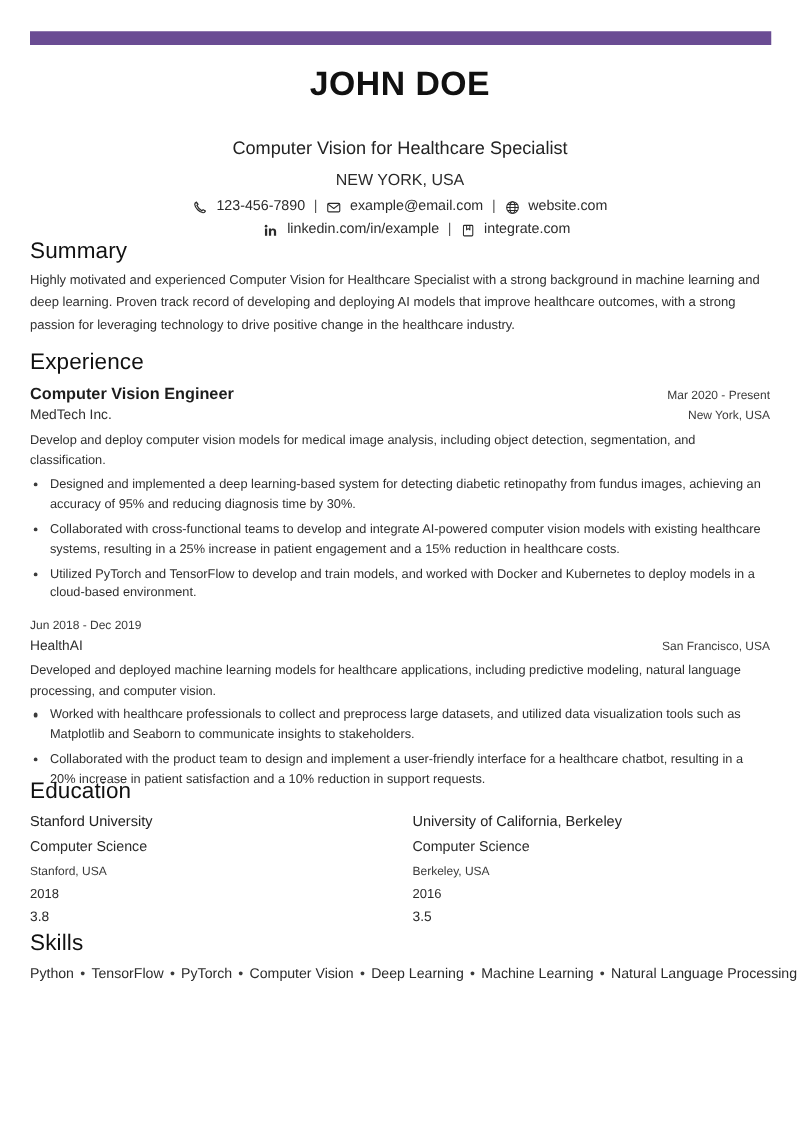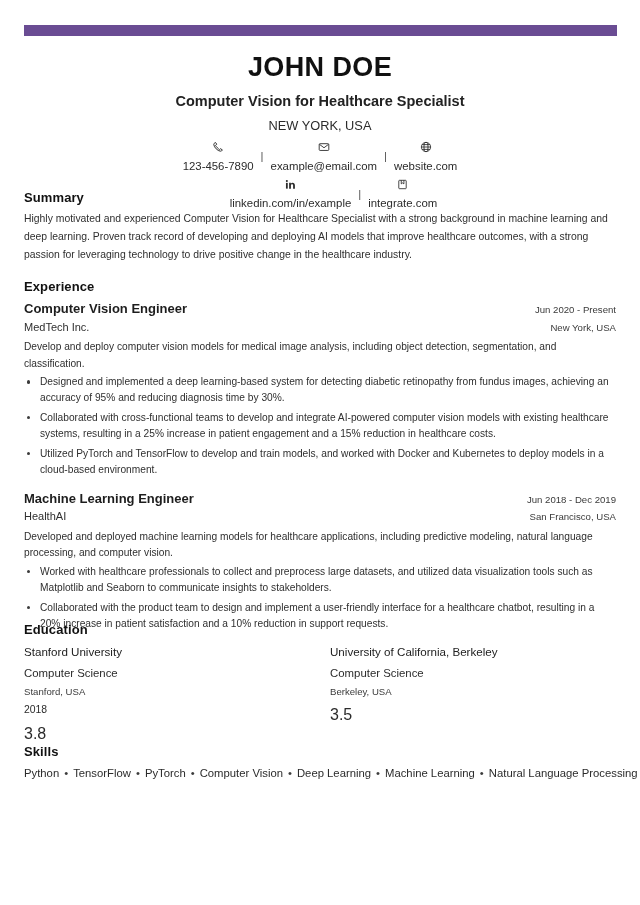--- a/index.html
+++ b/index.html
@@ -45,23 +45,23 @@
   .full-name {
     font-size: 27px;
     font-weight: bold;
     letter-spacing: 0.4px;
     color: #111111;
     line-height: 1.15;
     margin: 0;
   }
   .job-title {
     font-size: 14.5px;
-    font-weight: bold;
+    font-weight: normal;
     color: #222222;
-    margin-top: 10px;
+    margin-top: 28px;
     line-height: 1.2;
   }
   .location-line {
     font-size: 12.8px;
     color: #2b2b2b;
     margin-top: 8px;
     line-height: 1.2;
   }
   .contact-row {
     display: flex;
@@ -75,21 +75,20 @@
   }
   .contact-row.second {
     margin-top: 5px;
     margin-left: 27px;
   }
   .contact-item {
     display: inline-flex;
     align-items: center;
     gap: 7px;
     white-space: nowrap;
-    flex-direction: column;
   }
   .sep {
     color: #555;
     padding: 0 2px;
   }
   .icon {
     display: inline-flex;
     align-items: center;
     justify-content: center;
     width: 12px;
@@ -98,22 +97,22 @@
   }
   .icon svg { display: block; }
 
   
   .section {
     position: absolute;
     left: 24px;
     width: 592px;
   }
   .section-title {
-    font-size: 13px;
-    font-weight: bold;
+    font-size: 18px;
+    font-weight: normal;
     color: #111111;
     line-height: 1.1;
     margin: 0 0 5px 0;
     letter-spacing: 0.1px;
   }
 
   .body-text {
     font-size: 10.4px;
     color: #2f2f2f;
     line-height: 1.72;
@@ -208,21 +207,21 @@
     font-size: 9.6px;
     color: #3a3a3a;
     line-height: 1.9;
   }
   .edu-year {
     font-size: 10.4px;
     color: #2b2b2b;
     line-height: 1.78;
   }
   .edu-gpa {
-    font-size: 16px;
+    font-size: 11px;
     color: #2b2b2b;
     line-height: 1.78;
   }
 
   
   .skills-wrap {
     font-size: 11.3px;
     color: #2b2b2b;
     line-height: 1.68;
     max-width: 560px;
@@ -305,37 +304,36 @@
     <div class="section-title">Summary</div>
     <p class="body-text">Highly motivated and experienced Computer Vision for Healthcare Specialist with a strong background in machine learning and deep learning. Proven track record of developing and deploying AI models that improve healthcare outcomes, with a strong passion for leveraging technology to drive positive change in the healthcare industry.</p>
   </div>
 
   <div class="section" style="top:280px;">
     <div class="section-title">Experience</div>
 
     <div class="exp-item">
       <div class="exp-row">
         <div class="exp-title">Computer Vision Engineer</div>
-        <div class="exp-dates">Jun 2020 - Present</div>
+        <div class="exp-dates">Mar 2020 - Present</div>
       </div>
       <div class="exp-row">
         <div class="exp-company">MedTech Inc.</div>
         <div class="exp-place">New York, USA</div>
       </div>
       <div class="exp-desc">Develop and deploy computer vision models for medical image analysis, including object detection, segmentation, and classification.</div>
       <ul class="bullets">
         <li>Designed and implemented a deep learning-based system for detecting diabetic retinopathy from fundus images, achieving an accuracy of 95% and reducing diagnosis time by 30%.</li>
         <li>Collaborated with cross-functional teams to develop and integrate AI-powered computer vision models with existing healthcare systems, resulting in a 25% increase in patient engagement and a 15% reduction in healthcare costs.</li>
         <li>Utilized PyTorch and TensorFlow to develop and train models, and worked with Docker and Kubernetes to deploy models in a cloud-based environment.</li>
       </ul>
     </div>
 
     <div class="exp-item" style="margin-top:11px;">
       <div class="exp-row">
-        <div class="exp-title">Machine Learning Engineer</div>
         <div class="exp-dates">Jun 2018 - Dec 2019</div>
       </div>
       <div class="exp-row">
         <div class="exp-company">HealthAI</div>
         <div class="exp-place">San Francisco, USA</div>
       </div>
       <div class="exp-desc">Developed and deployed machine learning models for healthcare applications, including predictive modeling, natural language processing, and computer vision.</div>
       <ul class="bullets">
         <li>Worked with healthcare professionals to collect and preprocess large datasets, and utilized data visualization tools such as Matplotlib and Seaborn to communicate insights to stakeholders.</li>
         <li>Collaborated with the product team to design and implement a user-friendly interface for a healthcare chatbot, resulting in a 20% increase in patient satisfaction and a 10% reduction in support requests.</li>
@@ -350,20 +348,21 @@
         <div class="edu-school">Stanford University</div>
         <div class="edu-degree">Computer Science</div>
         <div class="edu-loc">Stanford, USA</div>
         <div class="edu-year">2018</div>
         <div class="edu-gpa">3.8</div>
       </div>
       <div class="edu-col right">
         <div class="edu-school">University of California, Berkeley</div>
         <div class="edu-degree">Computer Science</div>
         <div class="edu-loc">Berkeley, USA</div>
+        <div class="edu-year">2016</div>
         <div class="edu-gpa">3.5</div>
       </div>
     </div>
   </div>
 
   <div class="section" style="top:745px;">
     <div class="section-title">Skills</div>
     <div class="skills-wrap" id="skills-wrap"><span class="skill">Python</span><span class="skill-sep">•</span><span class="skill">TensorFlow</span><span class="skill-sep">•</span><span class="skill">PyTorch</span><span class="skill-sep">•</span><span class="skill">Computer Vision</span><span class="skill-sep">•</span><span class="skill">Deep Learning</span><span class="skill-sep">•</span><span class="skill">Machine Learning</span><span class="skill-sep">•</span><span class="skill">Natural Language Processing</span><span class="skill-sep">•</span></div>
   </div>
 

